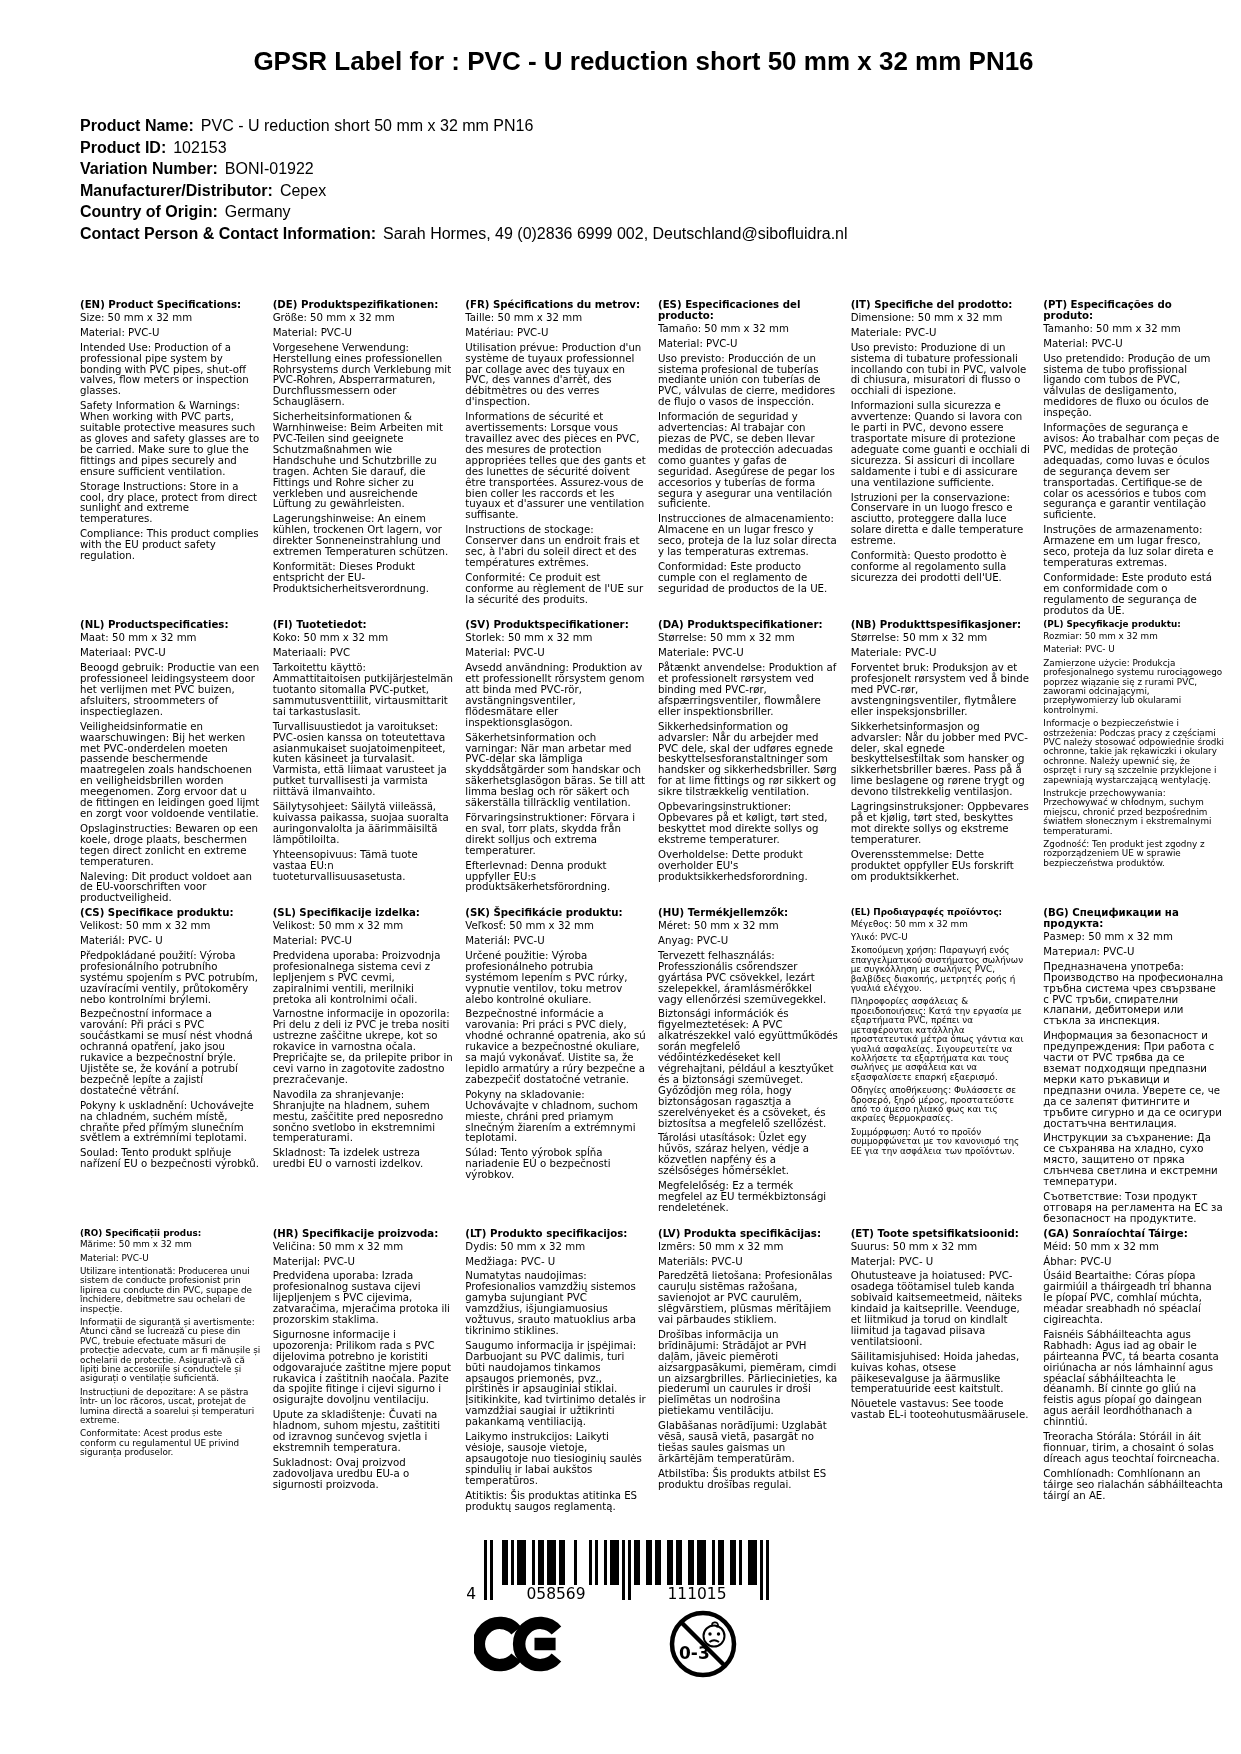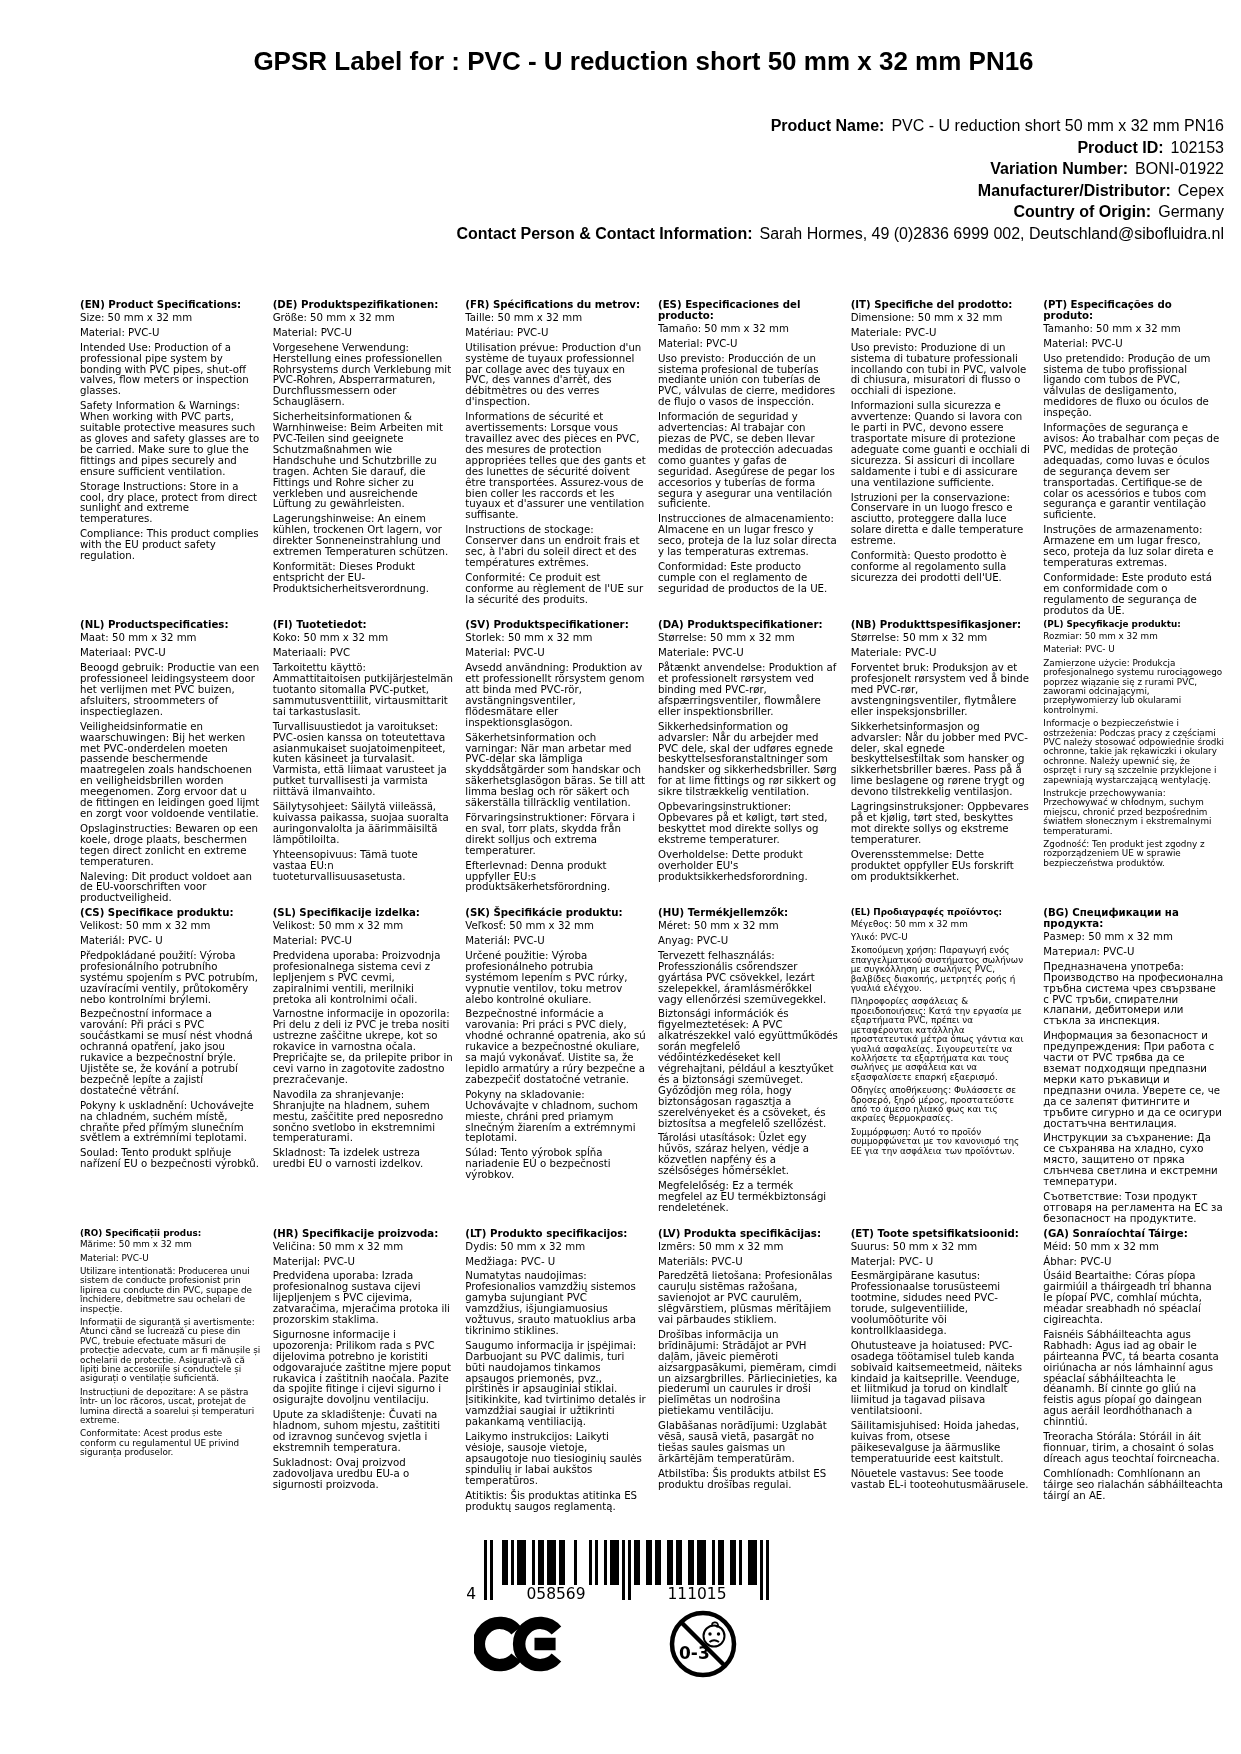--- a/index.html
+++ b/index.html
@@ -1,20 +1,20 @@
 <!DOCTYPE html>
 <html><head>
 <meta charset="utf-8">
 <style>
   html,body { margin:0; padding:0; background:#fff; }
   .page { width:1241px; height:1754px; background:#fff; color:#000;
           font-family:"DejaVu Sans", sans-serif; position:relative; overflow:hidden;margin-left:23px; }
   .title { margin:0; padding-top:46px; text-align:center; font-size:26px; font-weight:bold;
            font-family:"Liberation Sans", sans-serif; }
-  .info { margin:38px 40px 0 57px;text-align:right; }
+  .info { margin:38px 40px 0 57px; }
   .info-row { font-size:16px; line-height:21.5px; font-family:"Liberation Sans", sans-serif; }
   .info-label { font-weight:bold; }
   .info-value { margin-left:7px; }
   .grid { display:grid; grid-template-columns:repeat(6,1fr); column-gap:12px;
           margin:56px 40px 0 57px; }
   .cell { font-size:10.2px; line-height:1.07; word-wrap:break-word; overflow-wrap:break-word; }
   .cell.small { font-size:8.8px; }
   .cell-heading { font-weight:bold; margin:0 0 2px 0; }
   .cell-body p { margin:0 0 4px 0; }
   .footer { margin:24px 0 0 437px; width:330px; }
@@ -294,23 +294,22 @@
           <p>Drošības informācija un brīdinājumi: Strādājot ar PVH daļām, jāveic piemēroti aizsargpasākumi, piemēram, cimdi un aizsargbrilles. Pārliecinieties, ka piederumi un caurules ir droši pielīmētas un nodrošina pietiekamu ventilāciju.</p>
           <p>Glabāšanas norādījumi: Uzglabāt vēsā, sausā vietā, pasargāt no tiešas saules gaismas un ārkārtējām temperatūrām.</p>
           <p>Atbilstība: Šis produkts atbilst ES produktu drošības regulai.</p>
         </div>
   </div>
       <div class="cell">
     <p class="cell-heading">(ET) Toote spetsifikatsioonid:</p>
     <div class="cell-body">
           <p>Suurus: 50 mm x 32 mm</p>
           <p>Materjal: PVC- U</p>
-          <p>Eesmärgipärane kasutus: Professionaalse torusüsteemi tootmine, sidudes need PVC-torude, sulgeventiilide, voolumõõturite või kontrollklaasidega.</p>
           <p>Ohutusteave ja hoiatused: PVC-osadega töötamisel tuleb kanda sobivaid kaitsemeetmeid, näiteks kindaid ja kaitseprille. Veenduge, et liitmikud ja torud on kindlalt liimitud ja tagavad piisava ventilatsiooni.</p>
-          <p>Säilitamisjuhised: Hoida jahedas, kuivas from, otsese päikesevalguse ja äärmuslike temperatuuride eest kaitstult.</p>
+          <p>Säilitamisjuhised: Hoida jahedas, kuivas kohas, otsese päikesevalguse ja äärmuslike temperatuuride eest kaitstult.</p>
           <p>Nõuetele vastavus: See toode vastab EL-i tooteohutusmäärusele.</p>
         </div>
   </div>
       <div class="cell">
     <p class="cell-heading">(GA) Sonraíochtaí Táirge:</p>
     <div class="cell-body">
           <p>Méid: 50 mm x 32 mm</p>
           <p>Ábhar: PVC-U</p>
           <p>Úsáid Beartaithe: Córas píopa gairmiúil a tháirgeadh trí bhanna le píopaí PVC, comhlaí múchta, méadar sreabhadh nó spéaclaí cigireachta.</p>
           <p>Faisnéis Sábháilteachta agus Rabhadh: Agus iad ag obair le páirteanna PVC, tá bearta cosanta oiriúnacha ar nós lámhainní agus spéaclaí sábháilteachta le déanamh. Bí cinnte go gliú na feistis agus píopaí go daingean agus aeráil leordhóthanach a chinntiú.</p>

